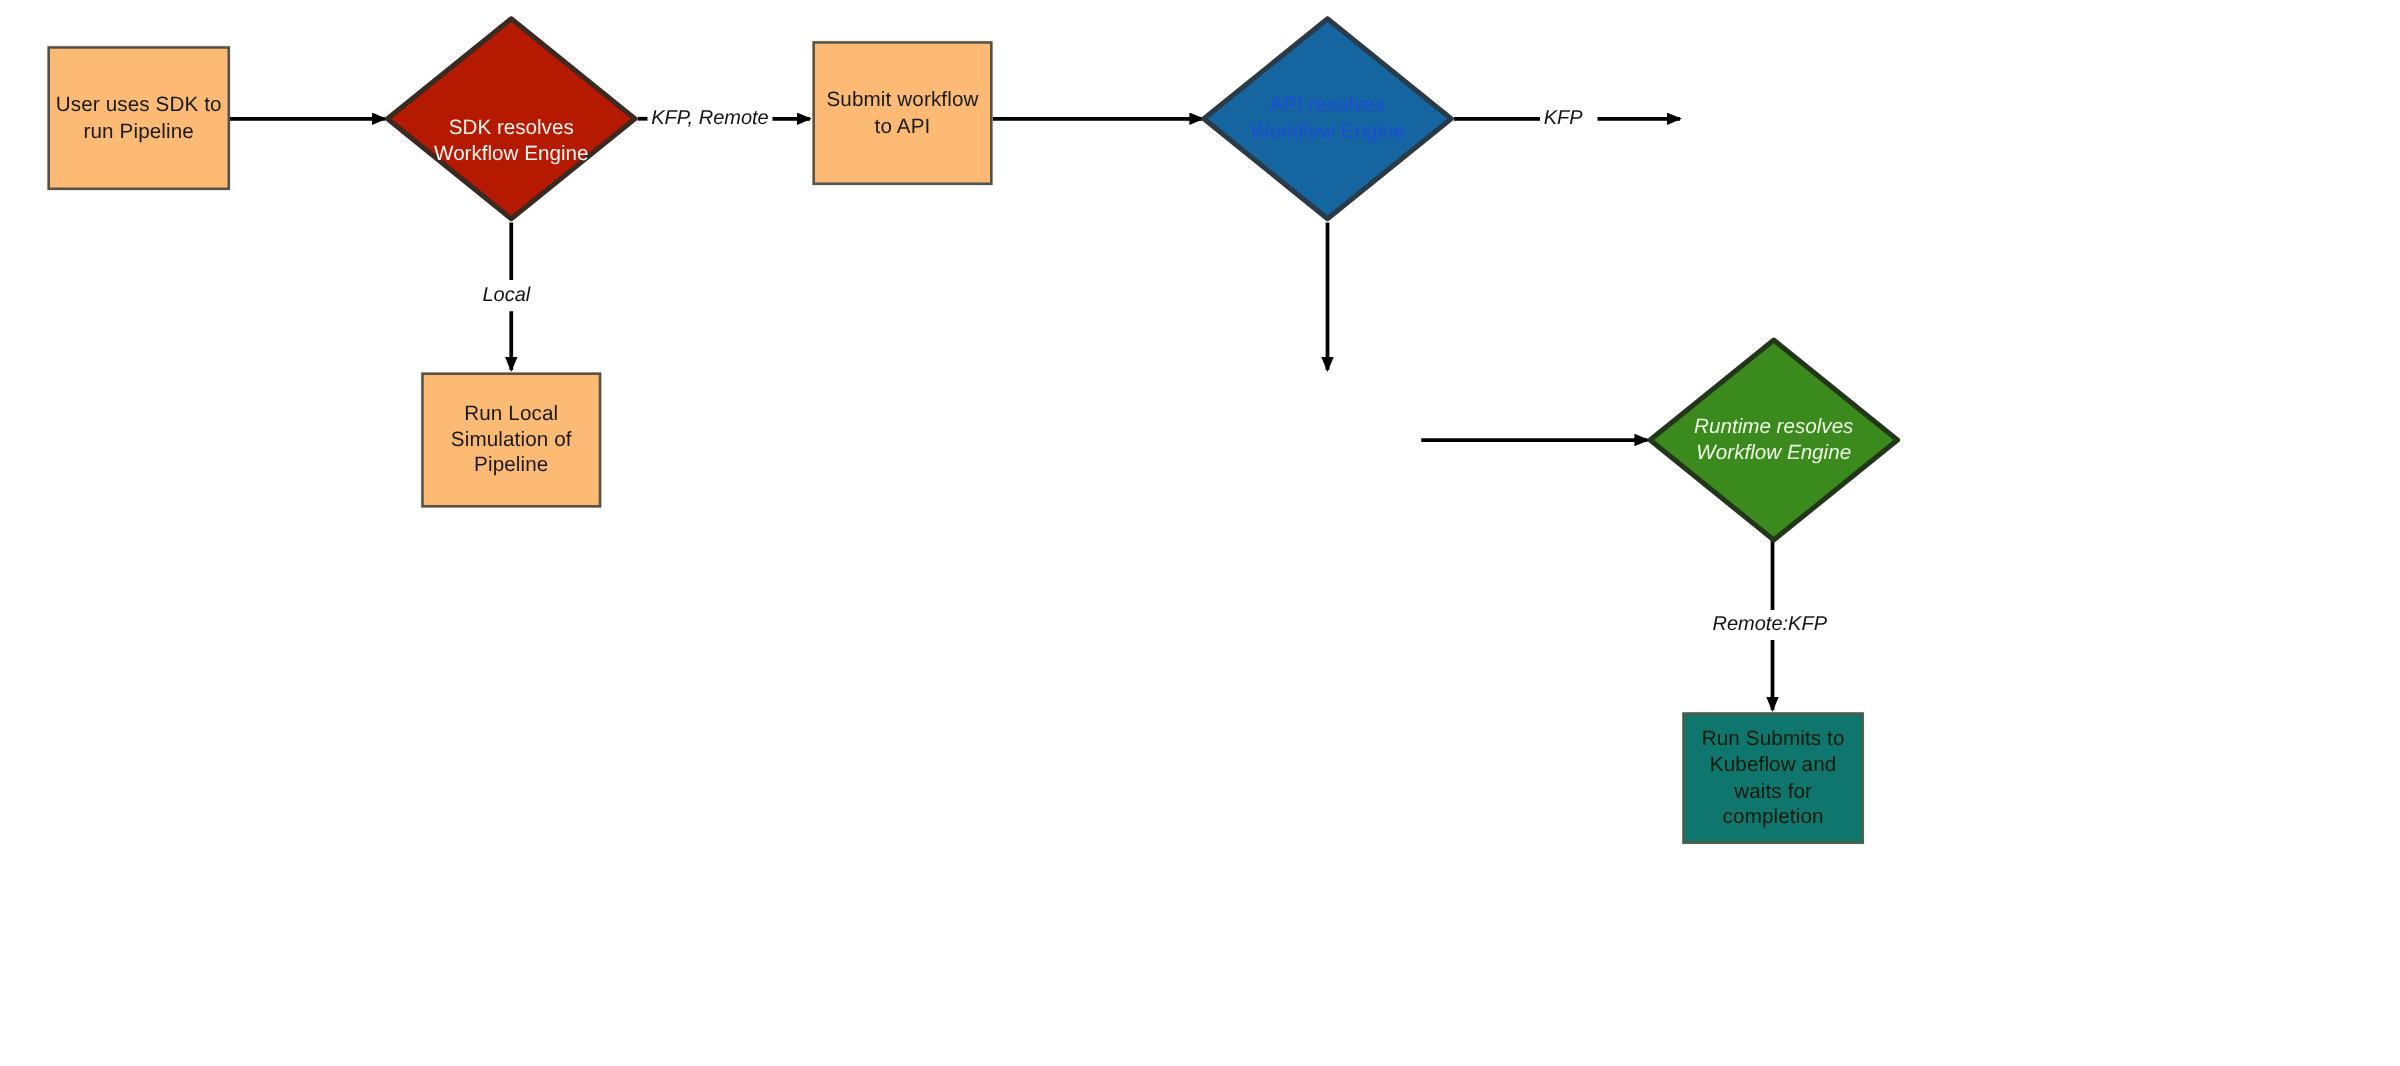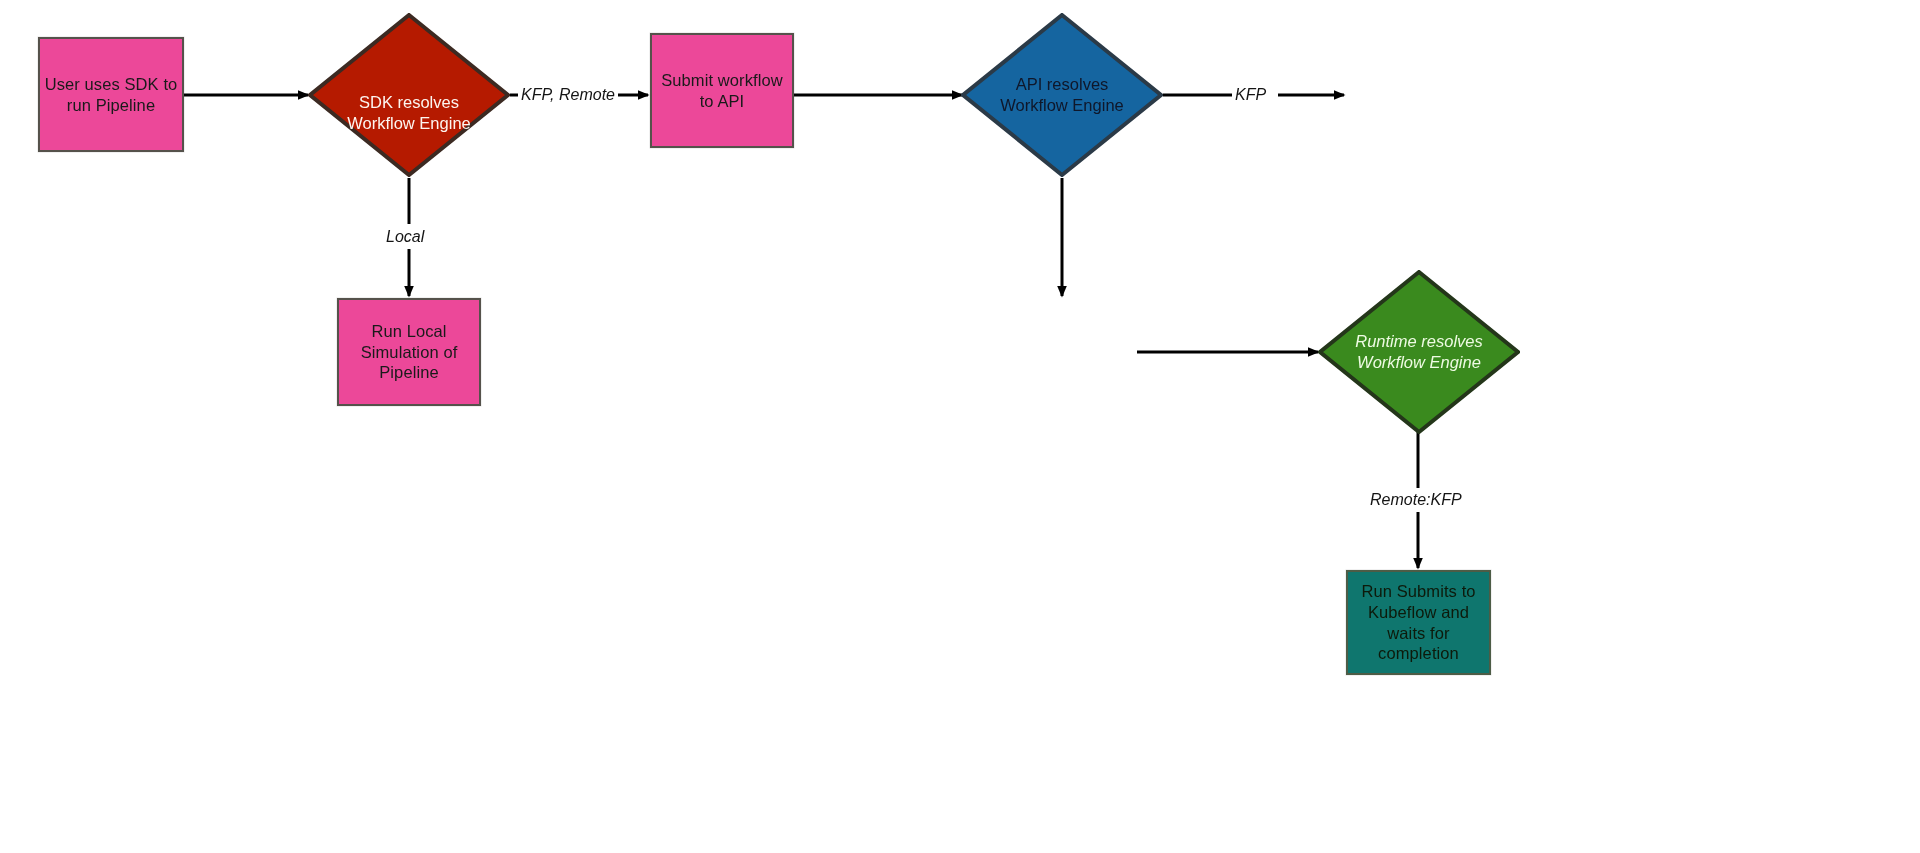--- a/index.html
+++ b/index.html
@@ -43,21 +43,21 @@
     white-space: pre-line;
     letter-spacing: 0.1px;
   }
 
   
   .rect {
     border: 2px solid #56564f;
     box-shadow: 0 0 0 0.5px rgba(0,0,0,0.12);
   }
   .rect.red {
-    background: #ec4899;
+    background: #fdba74;
     border-color: #55524b;
     color: #1a1a1a;
   }
   .rect.blue {
     background: #6fa8e6;
     border-color: #3a4a57;
     color: #09142b;
   }
   .rect.green {
     background: #0f766e;
@@ -80,21 +80,21 @@
   }
   .diamond .label {
     position: relative;
     z-index: 2;
     width: 100%;
     text-align: center;
     line-height: 1.26;
     white-space: pre-line;
   }
   .diamond.darkred .label { color: #fdf5ef; margin-top: 36px; }
-  .diamond.blue  .label { color: #0f172a; }
+  .diamond.blue  .label { color: #1d4ed8; }
   .diamond.green .label { color: #eefbe3; }
 
   
   .edge-label {
     position: absolute;
     color: #141414;
     background: #ffffff;
     padding: 0 3px;
     white-space: nowrap;
     line-height: 1;

